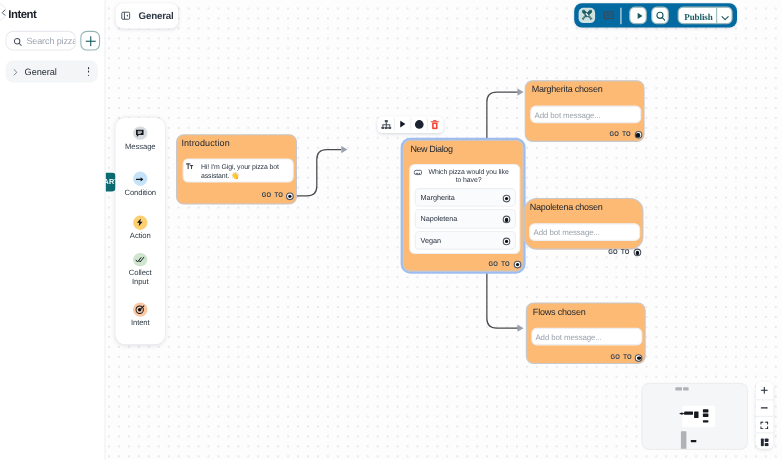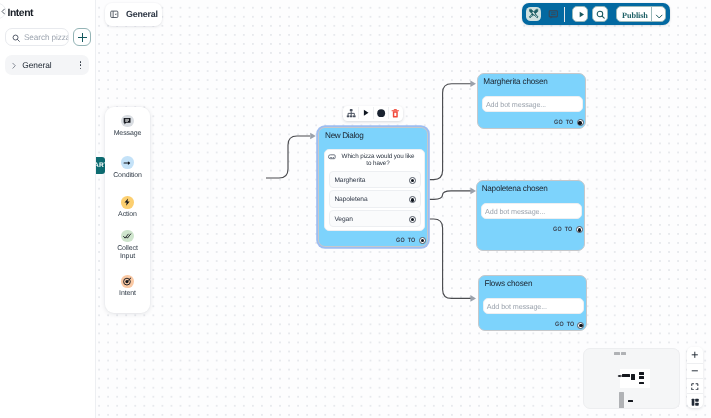--- a/index.html
+++ b/index.html
@@ -56,27 +56,27 @@
   .pal-circ { position:relative; width:12.8px; height:12.8px; border-radius:50%; margin:0 auto; }
   .pal-circ svg { position:absolute; }
   .pal-label { font-size:7px; color:#2f3a46; margin-top:2.6px; line-height:8.2px; padding:0 7px; letter-spacing:-0.1px;}
 
   
   .start-badge { position:absolute; left:83.8px; top:156.6px; width:21.2px; height:17.2px; background:#0d6c71; border-radius:3px;
      color:#fff; font-size:6.6px; font-weight:700; letter-spacing:0.1px; overflow:hidden;}
   .start-badge span { position:absolute; left:2.2px; top:5.4px; white-space:nowrap;}
 
   
-  .node { position:absolute; background:#7dd3fc; border:1px solid #c6c8cb; border-radius:7px; }
+  .node { position:absolute; background:#fdba74; border:1px solid #c6c8cb; border-radius:7px; }
   .node .ntitle { position:absolute; font-size:8.2px; color:#1b232e; white-space:nowrap;}
   .ibox { position:absolute; background:#fff; border:1px solid #edeff2; border-radius:5px; }
   .goto { position:absolute; font-size:6.3px; font-weight:700; color:#3b4553; letter-spacing:0.2px; word-spacing:1.4px; transform:scaleX(0.86); transform-origin:left center;}
   .port { position:absolute; width:7px; height:7px; border-radius:50%; background:#fff; border:1.25px solid #4f5662;}
   .port:after { content:""; position:absolute; left:0.85px; top:0.85px; width:3.3px; height:3.3px; border-radius:50%; background:#0d131c; }
-  .node.selected { box-shadow:0 0 0 1.8px #9dbdf2; }
+  .node.selected { box-shadow:0 0 0 1.8px #9dbdf2;margin-left:48px; }
   .opt { position:absolute; left:3.9px; width:92.4px; height:17.4px; background:#fafbfc; border:1px solid #edeff2; border-radius:4px;}
   .opt .olabel { position:absolute; left:4.7px; top:5px; font-size:6.6px; color:#283140; letter-spacing:-0.05px;}
   .opt .port { left:79.3px; top:5.2px; }
   .node-toolbar { position:absolute; left:343.4px; top:105.8px; width:59.6px; height:14.8px; background:#fff; border-radius:4.5px; box-shadow:0 1px 3px rgba(20,30,50,.16);}
   .nt-btn { position:absolute; top:0; width:14.9px; height:14.8px; }
   .nt-sep { position:absolute; top:1.2px; width:1px; height:12.4px; background:#eef0f2;}
 
   
   .minimap { position:absolute; left:582.6px; top:347.6px; width:97.6px; height:61.2px; background:#f5f6f7; border:1px solid #edeef0; border-radius:7px; overflow:hidden;}
   .mm-vp { position:absolute; background:#fff; }
@@ -104,20 +104,34 @@
       <path d="M470.4,80.4 l5.6,3.3 -5.6,3.3 z"></path>
       <path d="M470.4,187.6 l5.6,3.3 -5.6,3.3 z"></path>
       <path d="M470.4,295.1 l5.6,3.3 -5.6,3.3 z"></path>
     </g>
   </svg>
 
   <div class="start-badge">
       <span>START</span>
     </div>
 
+  <div class="node" id="node-intro" style="left:160px;top:121.5px;width:110px;height:64px;">
+    <div class="ntitle" style="left:3.9px;top:3.9px;letter-spacing:0.1px;">Introduction</div>
+    <div class="ibox" style="left:4.5px;top:21.7px;width:101px;height:22px;">
+      <span class="ic-wrap" style="position:absolute;left:2.9px;top:2.7px;">
+          <svg width="6.6" height="6.6" viewBox="0 0 12 12" style="display:block">
+            <path d="M0.6 1.9 h6.2 M3.7 1.9 V9.8" stroke="#232b36" stroke-width="1.6" stroke-linecap="round"></path>
+            <path d="M7.2 4.6 h4.3 M9.35 4.6 V9.8" stroke="#232b36" stroke-width="1.5" stroke-linecap="round"></path>
+          </svg>
+        </span>
+      <div style="position:absolute;left:16.2px;top:4.3px;width:72px;font-size:6.3px;line-height:7.7px;color:#2b3440;letter-spacing:-0.09px;">Hi! I'm Gigi, your pizza bot assistant. 👋</div>
+    </div>
+    <div class="goto" style="left:77.4px;top:51.8px;">GO TO</div>
+    <div class="port" style="left:98.9px;top:52.3px;"></div>
+  </div>
 
   <div class="node selected" id="node-dialog" style="left:318.3px;top:126.5px;width:109.8px;height:120.8px;">
     <div class="ntitle" style="left:5.8px;top:3px;letter-spacing:-0.36px;">New Dialog</div>
     <div class="ibox" style="left:4.5px;top:21.7px;width:101px;height:81.5px;">
       <span class="ic-wrap" style="position:absolute;left:3.2px;top:3.1px;">
           <svg width="7.8" height="7.8" viewBox="0 0 12 12" style="display:block">
             <path d="M3.7 2.8 H9.5 a1.5 1.5 0 0 1 1.5 1.5 V7.3 a1.5 1.5 0 0 1 -1.5 1.5 H3.7 A3.0 3.0 0 0 1 3.7 2.8 Z" fill="none" stroke="#5b6472" stroke-width="1.35"></path>
             <path d="M3.8 7.2 h2.1" stroke="#5b6472" stroke-width="1.35" stroke-linecap="round"></path>
             <circle cx="8.3" cy="7.2" r="0.9" fill="#5b6472"></circle>
           </svg>
@@ -185,21 +199,21 @@
 
   <div class="node" id="node-marg" style="left:477.0px;top:73.2px;width:109.2px;height:55.5px;">
     <div class="ntitle" style="left:5.3px;top:3px;letter-spacing:-0.2px;">Margherita chosen</div>
     <div class="ibox" style="left:4.1px;top:22.1px;width:100.7px;height:15.4px;">
       <div style="position:absolute;left:2.8px;top:2.9px;font-size:7.2px;color:#9ba3ad;letter-spacing:-0.1px;">Add bot message...</div>
     </div>
     <div class="goto" style="left:76.2px;top:44.6px;">GO TO</div>
     <div class="port" style="left:98.6px;top:45.3px;"></div>
   </div>
 
-  <div class="node" id="node-nap" style="left:476.2px;top:180.2px;width:109.2px;height:71px;">
+  <div class="node" id="node-nap" style="left:476.2px;top:180.2px;width:109.2px;height:47px;border-radius:12px;">
     <div class="ntitle" style="left:4.5px;top:3px;letter-spacing:-0.27px;">Napoletena chosen</div>
     <div class="ibox" style="left:4.1px;top:22.1px;width:100.7px;height:15.4px;">
       <div style="position:absolute;left:2.8px;top:2.9px;font-size:7.2px;color:#9ba3ad;letter-spacing:-0.1px;">Add bot message...</div>
     </div>
     <div class="goto" style="left:76.2px;top:44.6px;">GO TO</div>
     <div class="port" style="left:98.6px;top:45.3px;"></div>
   </div>
 
   <div class="node" id="node-veg" style="left:477.9px;top:275.4px;width:109.2px;height:55.5px;">
     <div class="ntitle" style="left:5.5px;top:3px;letter-spacing:-0.18px;">Flows chosen</div>

